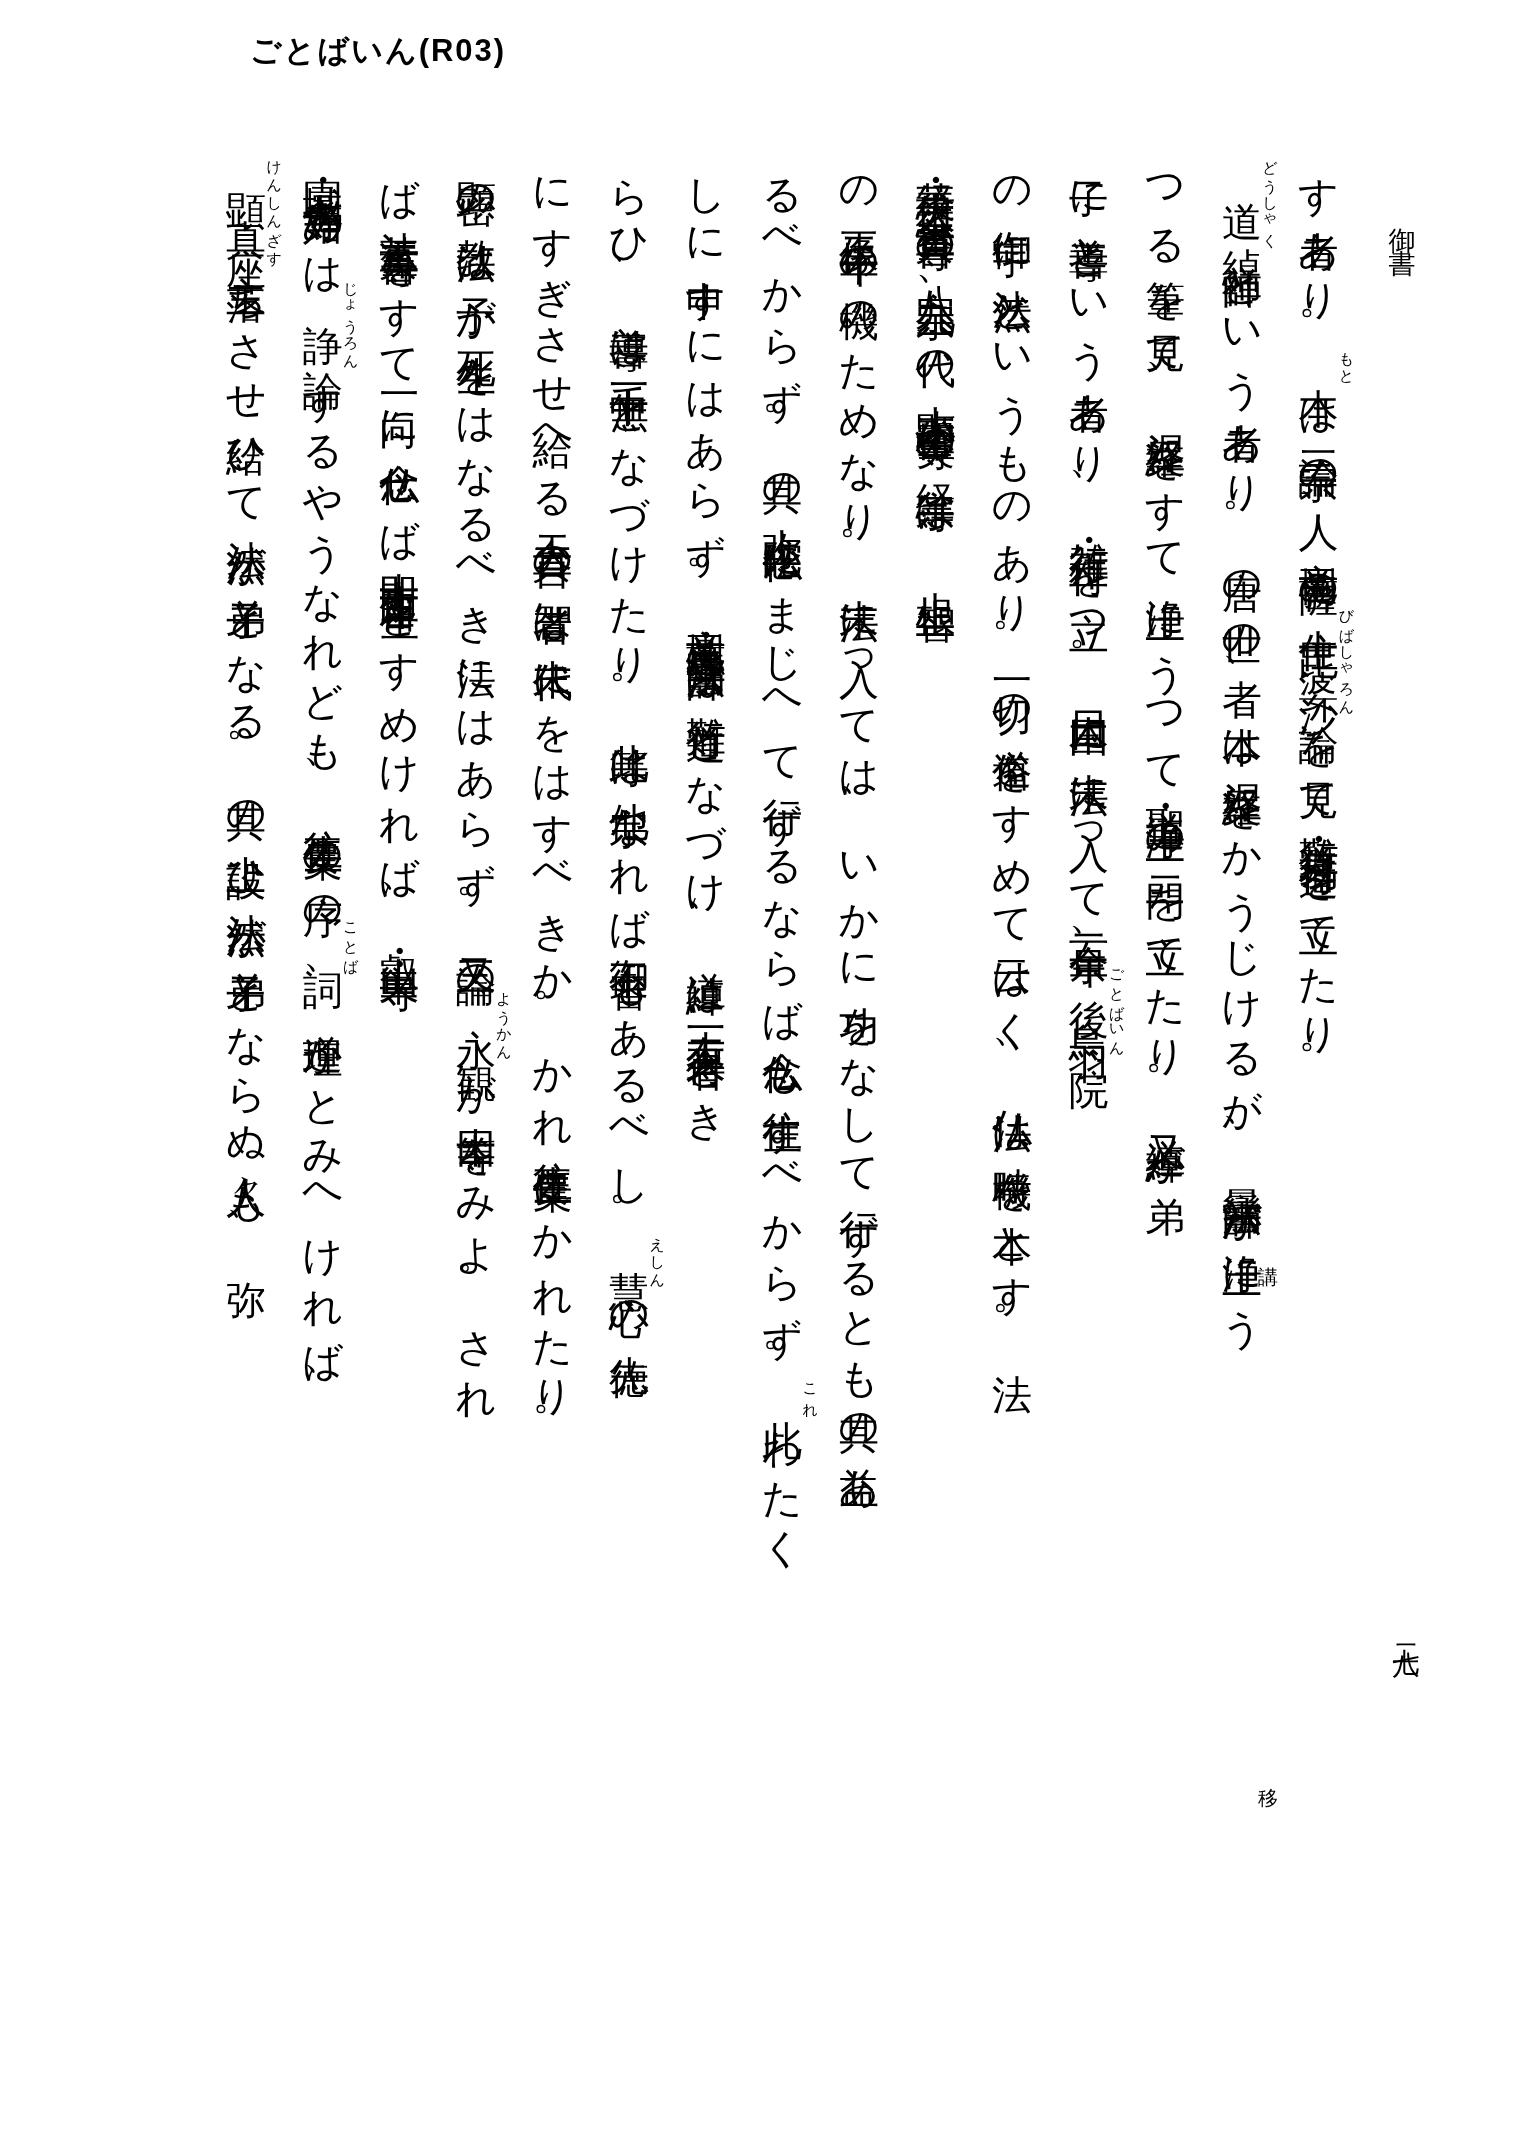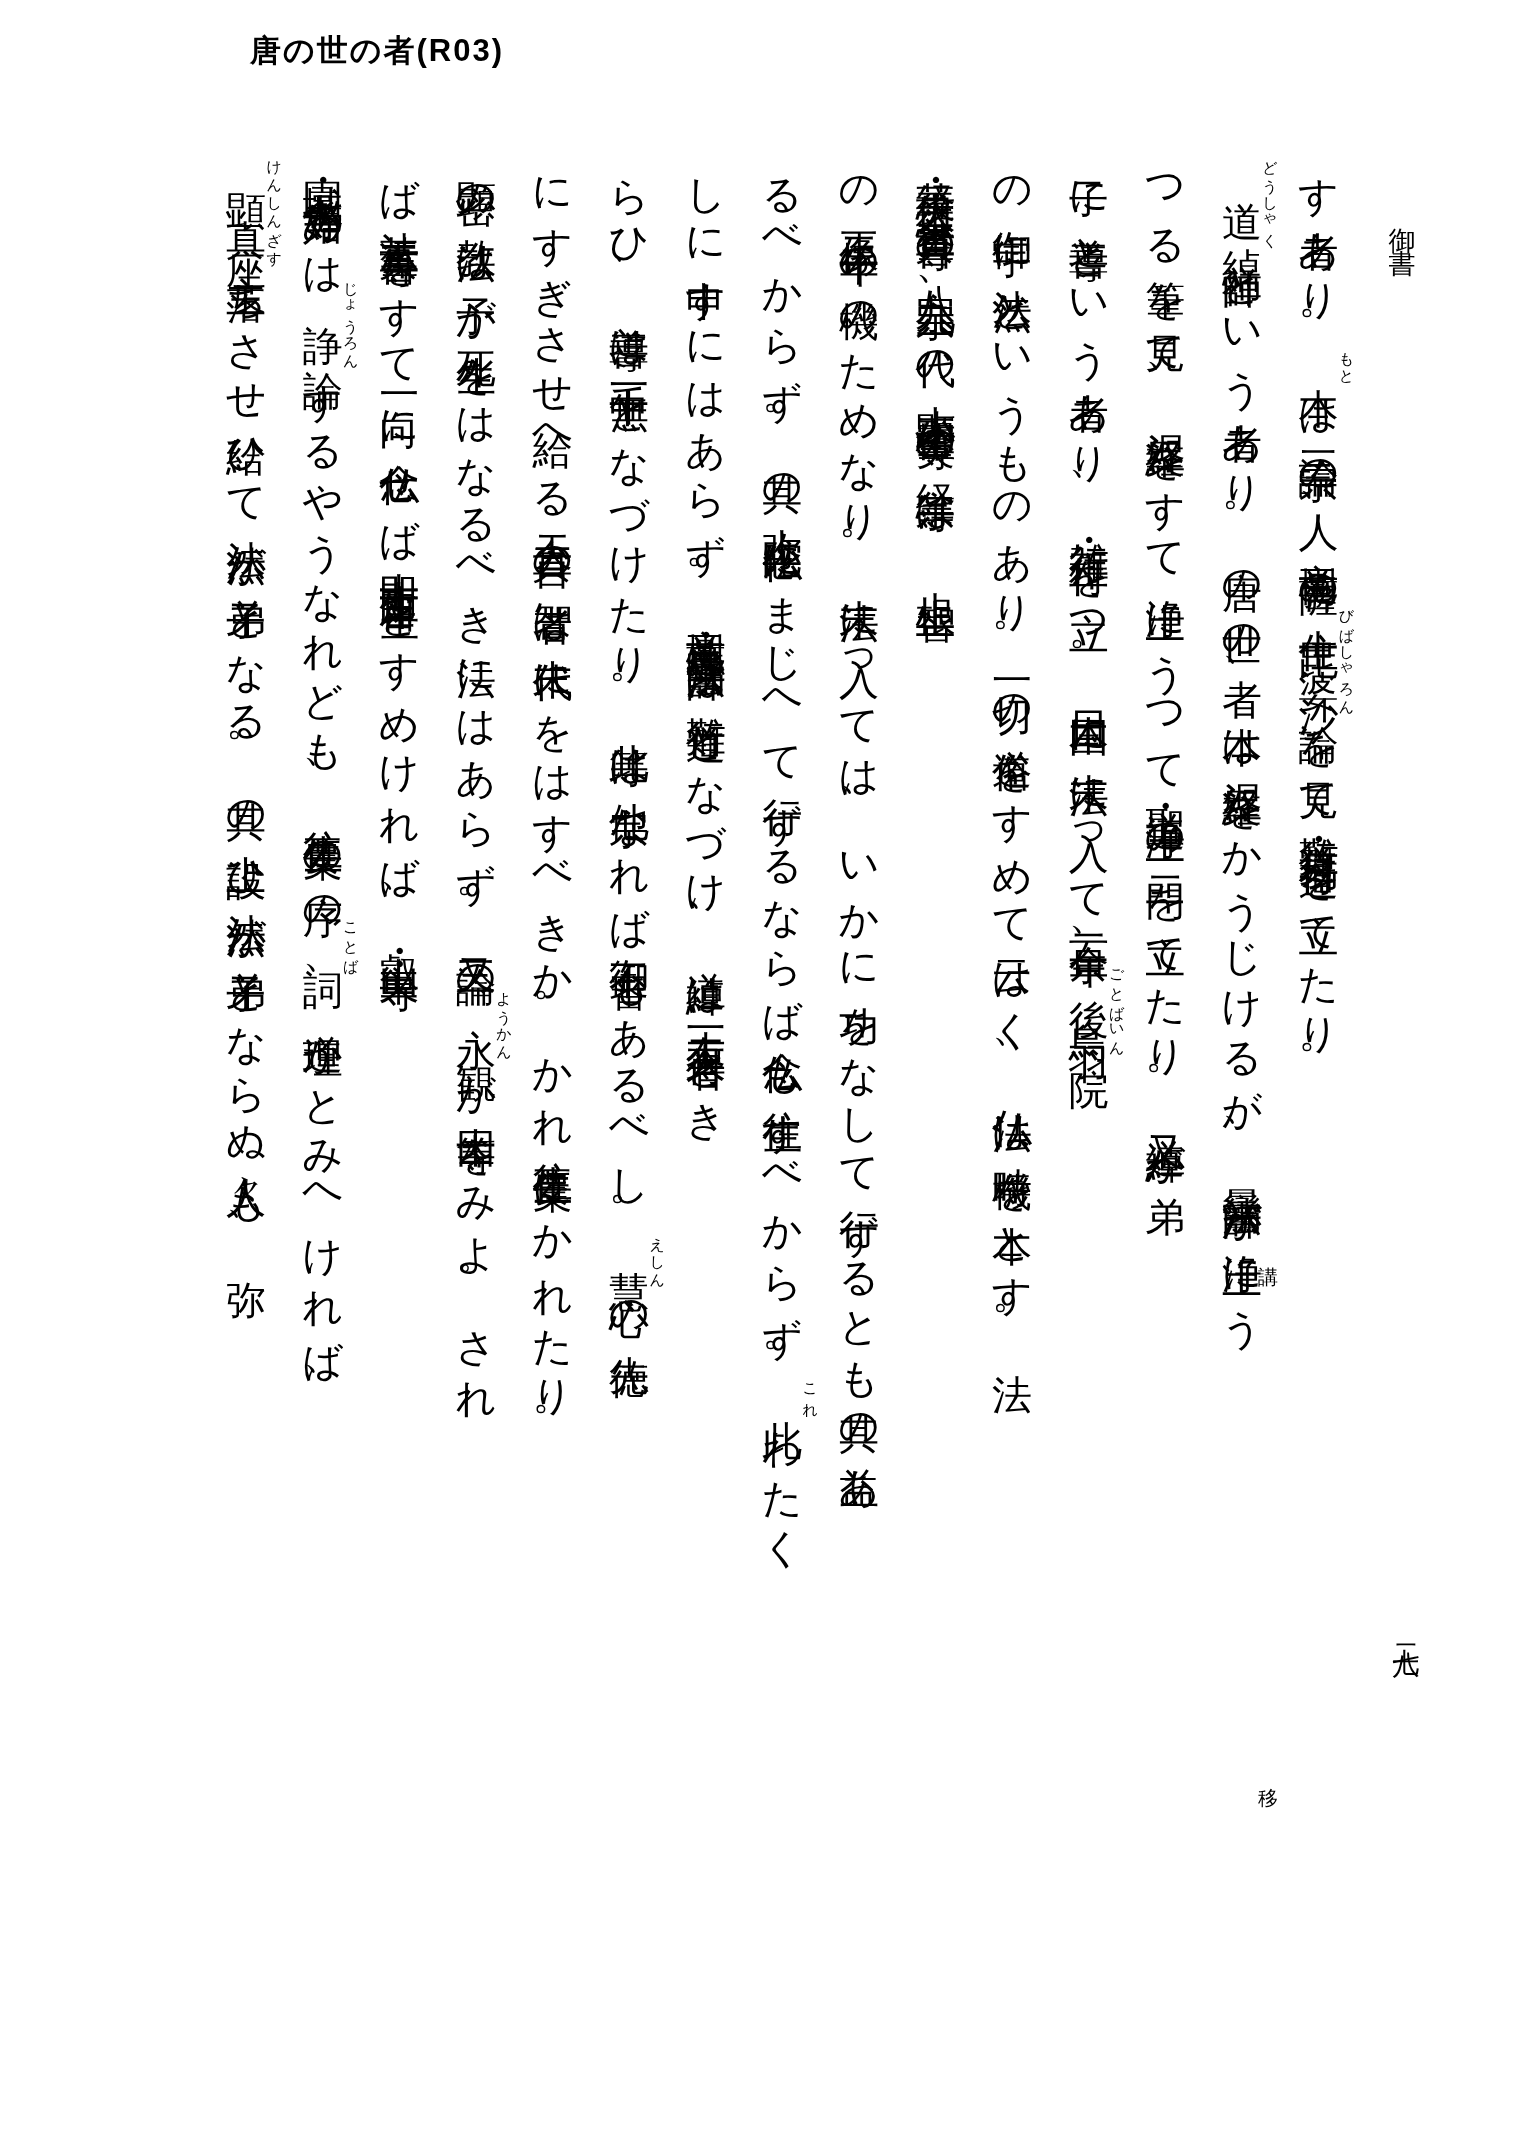--- a/index.html
+++ b/index.html
@@ -54,21 +54,21 @@
     writing-mode:vertical-rl;
     font-size:20px;
     line-height:20px;
     white-space:nowrap;
   }
 </style>
 </head>
 <body>
 
 <div class="page" id="page-root">
-  <div class="running-header">唐の世の者(R03)</div>
+  <div class="running-header">ごとばいん(R03)</div>
 
   <div class="section-title">御書</div>
 
   <div class="page-number">二七八</div>
 
 <div class="text-column" style="left: 1296px; top: 150px; height: 1766px;">す者あり。<ruby>本<rt>もと</rt></ruby>は三論宗の人、竜樹菩薩の十住<ruby>毘婆沙論<rt>びばしゃろん</rt></ruby>を見て難行道・易行道を立てたり。</div>
     <div class="text-column" style="left: 1219.4px; top: 150px; height: 1766px;"><ruby>道綽<rt>どうしゃく</rt></ruby>禅師という者あり。唐の世の者、本は涅槃経をかうじけるが、曇鸞法師が浄土にう</div>
     <span class="margin-note" style="left: 1258.4px; top: 1250.38px;">講</span>
     <span class="margin-note" style="left: 1258.4px; top: 1771.62px;">移</span>
     <div class="text-column" style="left: 1142.8px; top: 150px; height: 1766px;">つる筆を見て、涅槃経をすてゝ浄土にうつて聖道・浄土の二門を立てたり。又道綽が弟</div>

